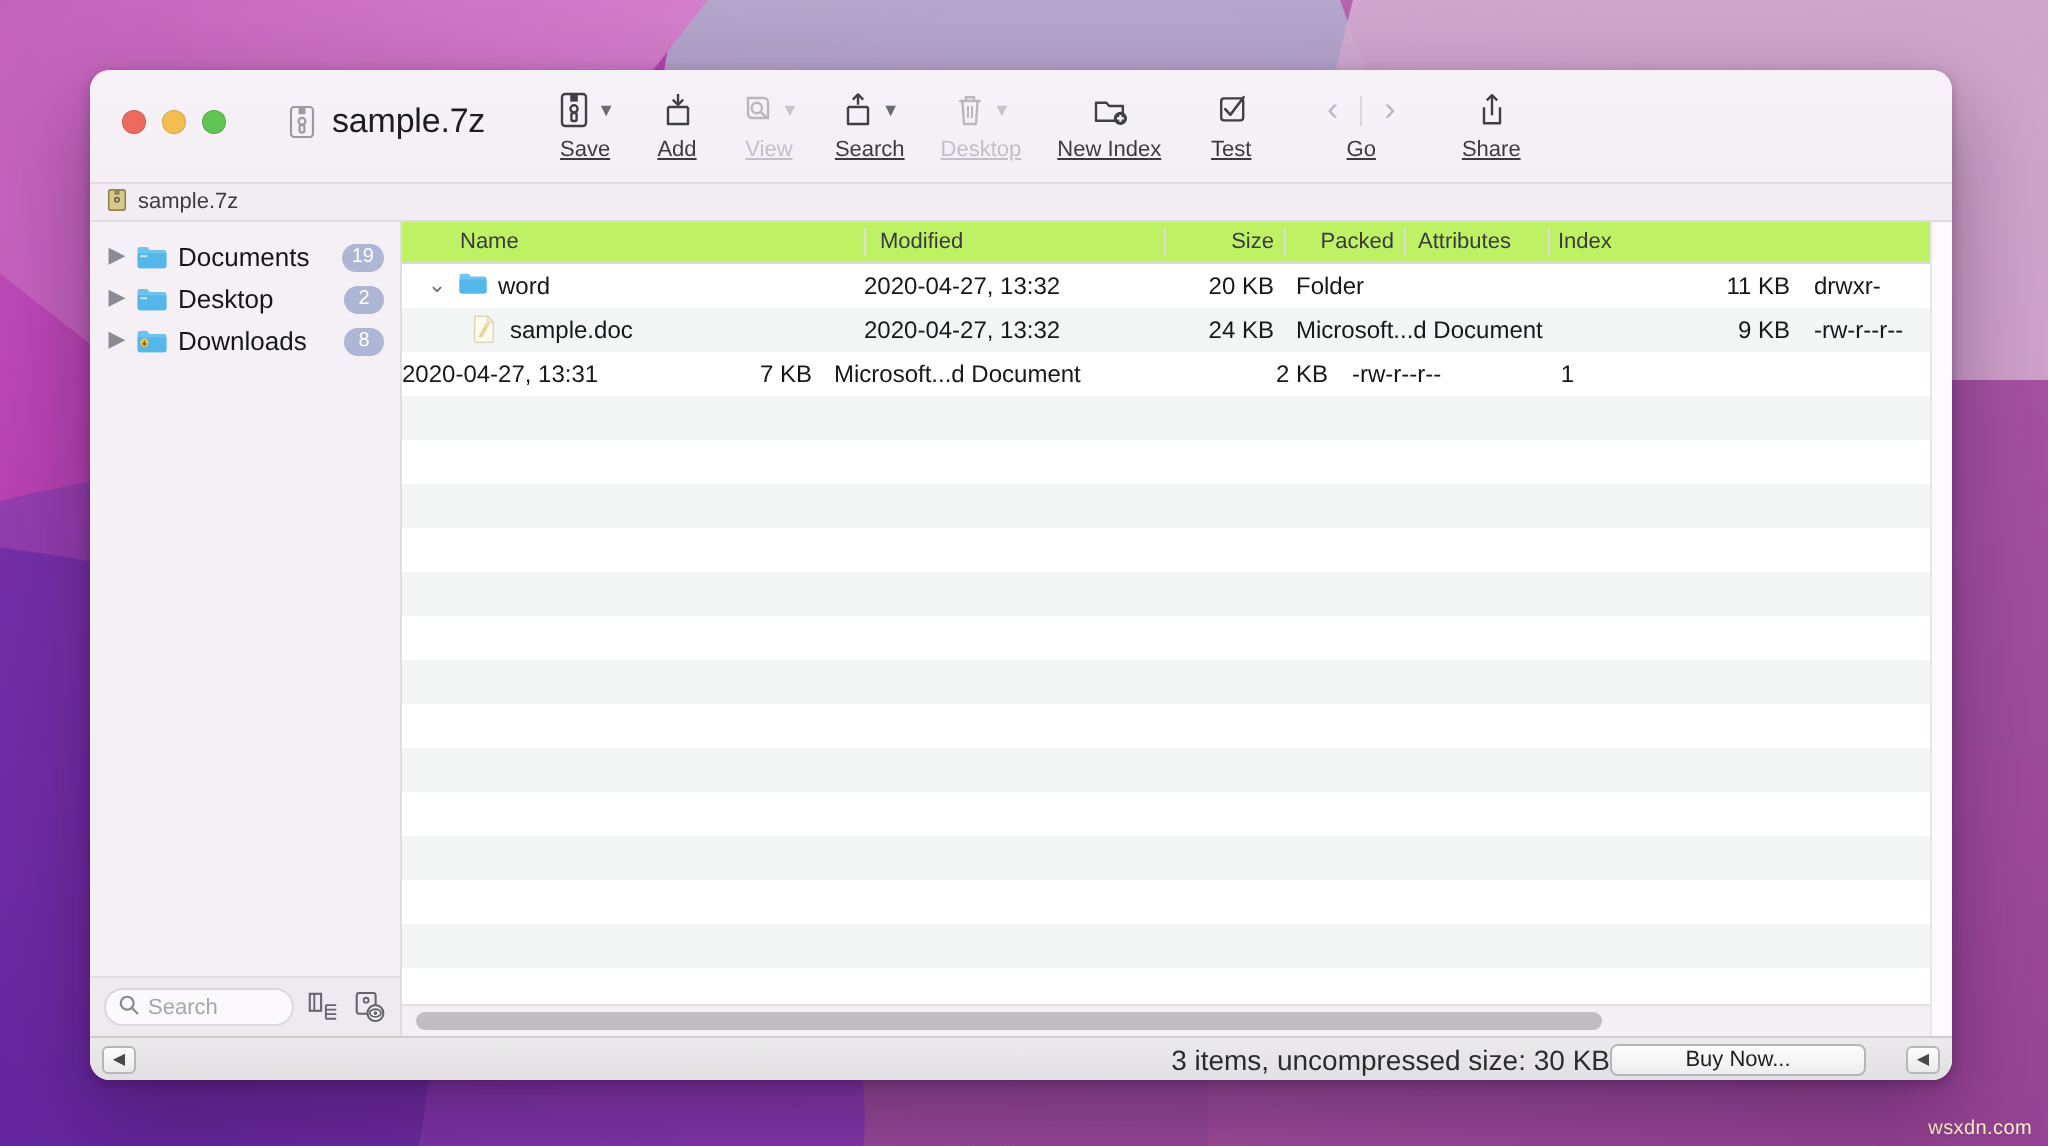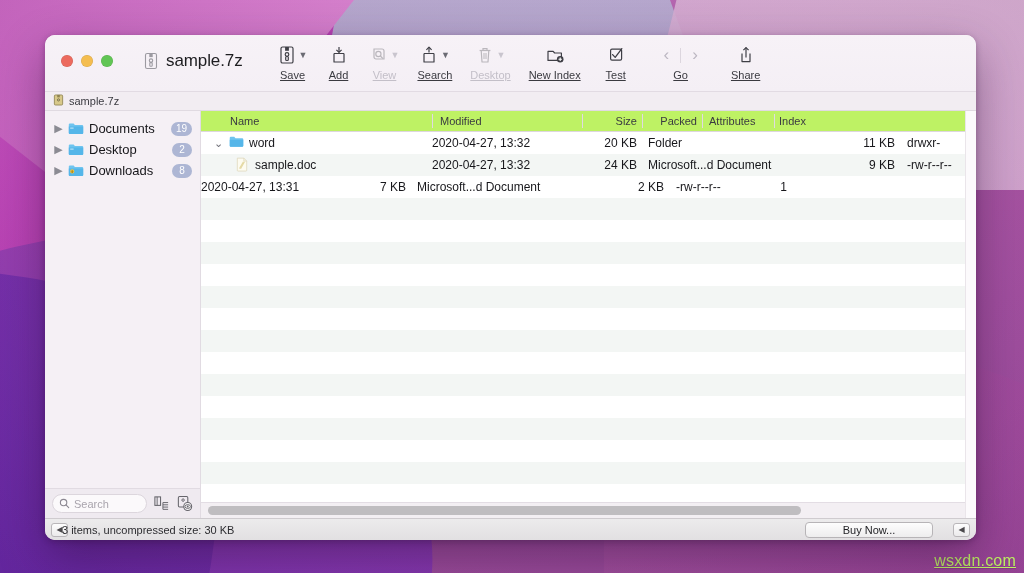--- a/index.html
+++ b/index.html
@@ -58,24 +58,23 @@
     border-radius:46% 54% 50% 50%;
     opacity:.6;
   }
   .wp-vignette {
     position:absolute; inset:0;
     background:radial-gradient(ellipse at 55% 45%, rgba(255,255,255,.06) 0%, rgba(0,0,0,.10) 100%);
   }
 
   .watermark {
     position:absolute; right:8px; bottom:3px;
-    font-size:16px; color:#bef264; letter-spacing:.2px;
+    font-size:10px; color:#fef9c3; letter-spacing:.2px;
     font-family:"Liberation Sans", sans-serif;
     text-shadow:0 1px 1px rgba(0,0,0,.12);
-    text-decoration:underline;
   }
 
   
   .window {
     position:absolute; left:45px; top:35px; width:931px; height:505px;
     background:#fbf8fb;
     border-radius:10px;
     box-shadow:0 18px 46px rgba(40,10,50,.42), 0 2px 6px rgba(40,10,50,.30);
     overflow:hidden;
     display:flex; flex-direction:column;
@@ -242,21 +241,21 @@
     position:relative;
   }
   .sq-btn {
     width:17px; height:14px; border-radius:3px;
     background:linear-gradient(180deg,#fdfdfd,#ebeaeb);
     border:1px solid #b9b6b9;
     display:flex; align-items:center; justify-content:center;
     font-size:8px; color:#4a484b;
   }
   .status-text {
-    flex:1; text-align:left; font-size:11px; color:#2c2c30;
+    flex:1; text-align:right; font-size:14px; color:#2c2c30;
     margin-left:-6px;
   }
   .buy-btn {
     width:128px; height:16px; border-radius:4px;
     background:linear-gradient(180deg,#fdfdfd,#eeedee);
     border:1px solid #b7b4b7;
     font-size:11px; color:#1e1e22;
     display:flex; align-items:center; justify-content:center;
     margin-right:20px;
   }

